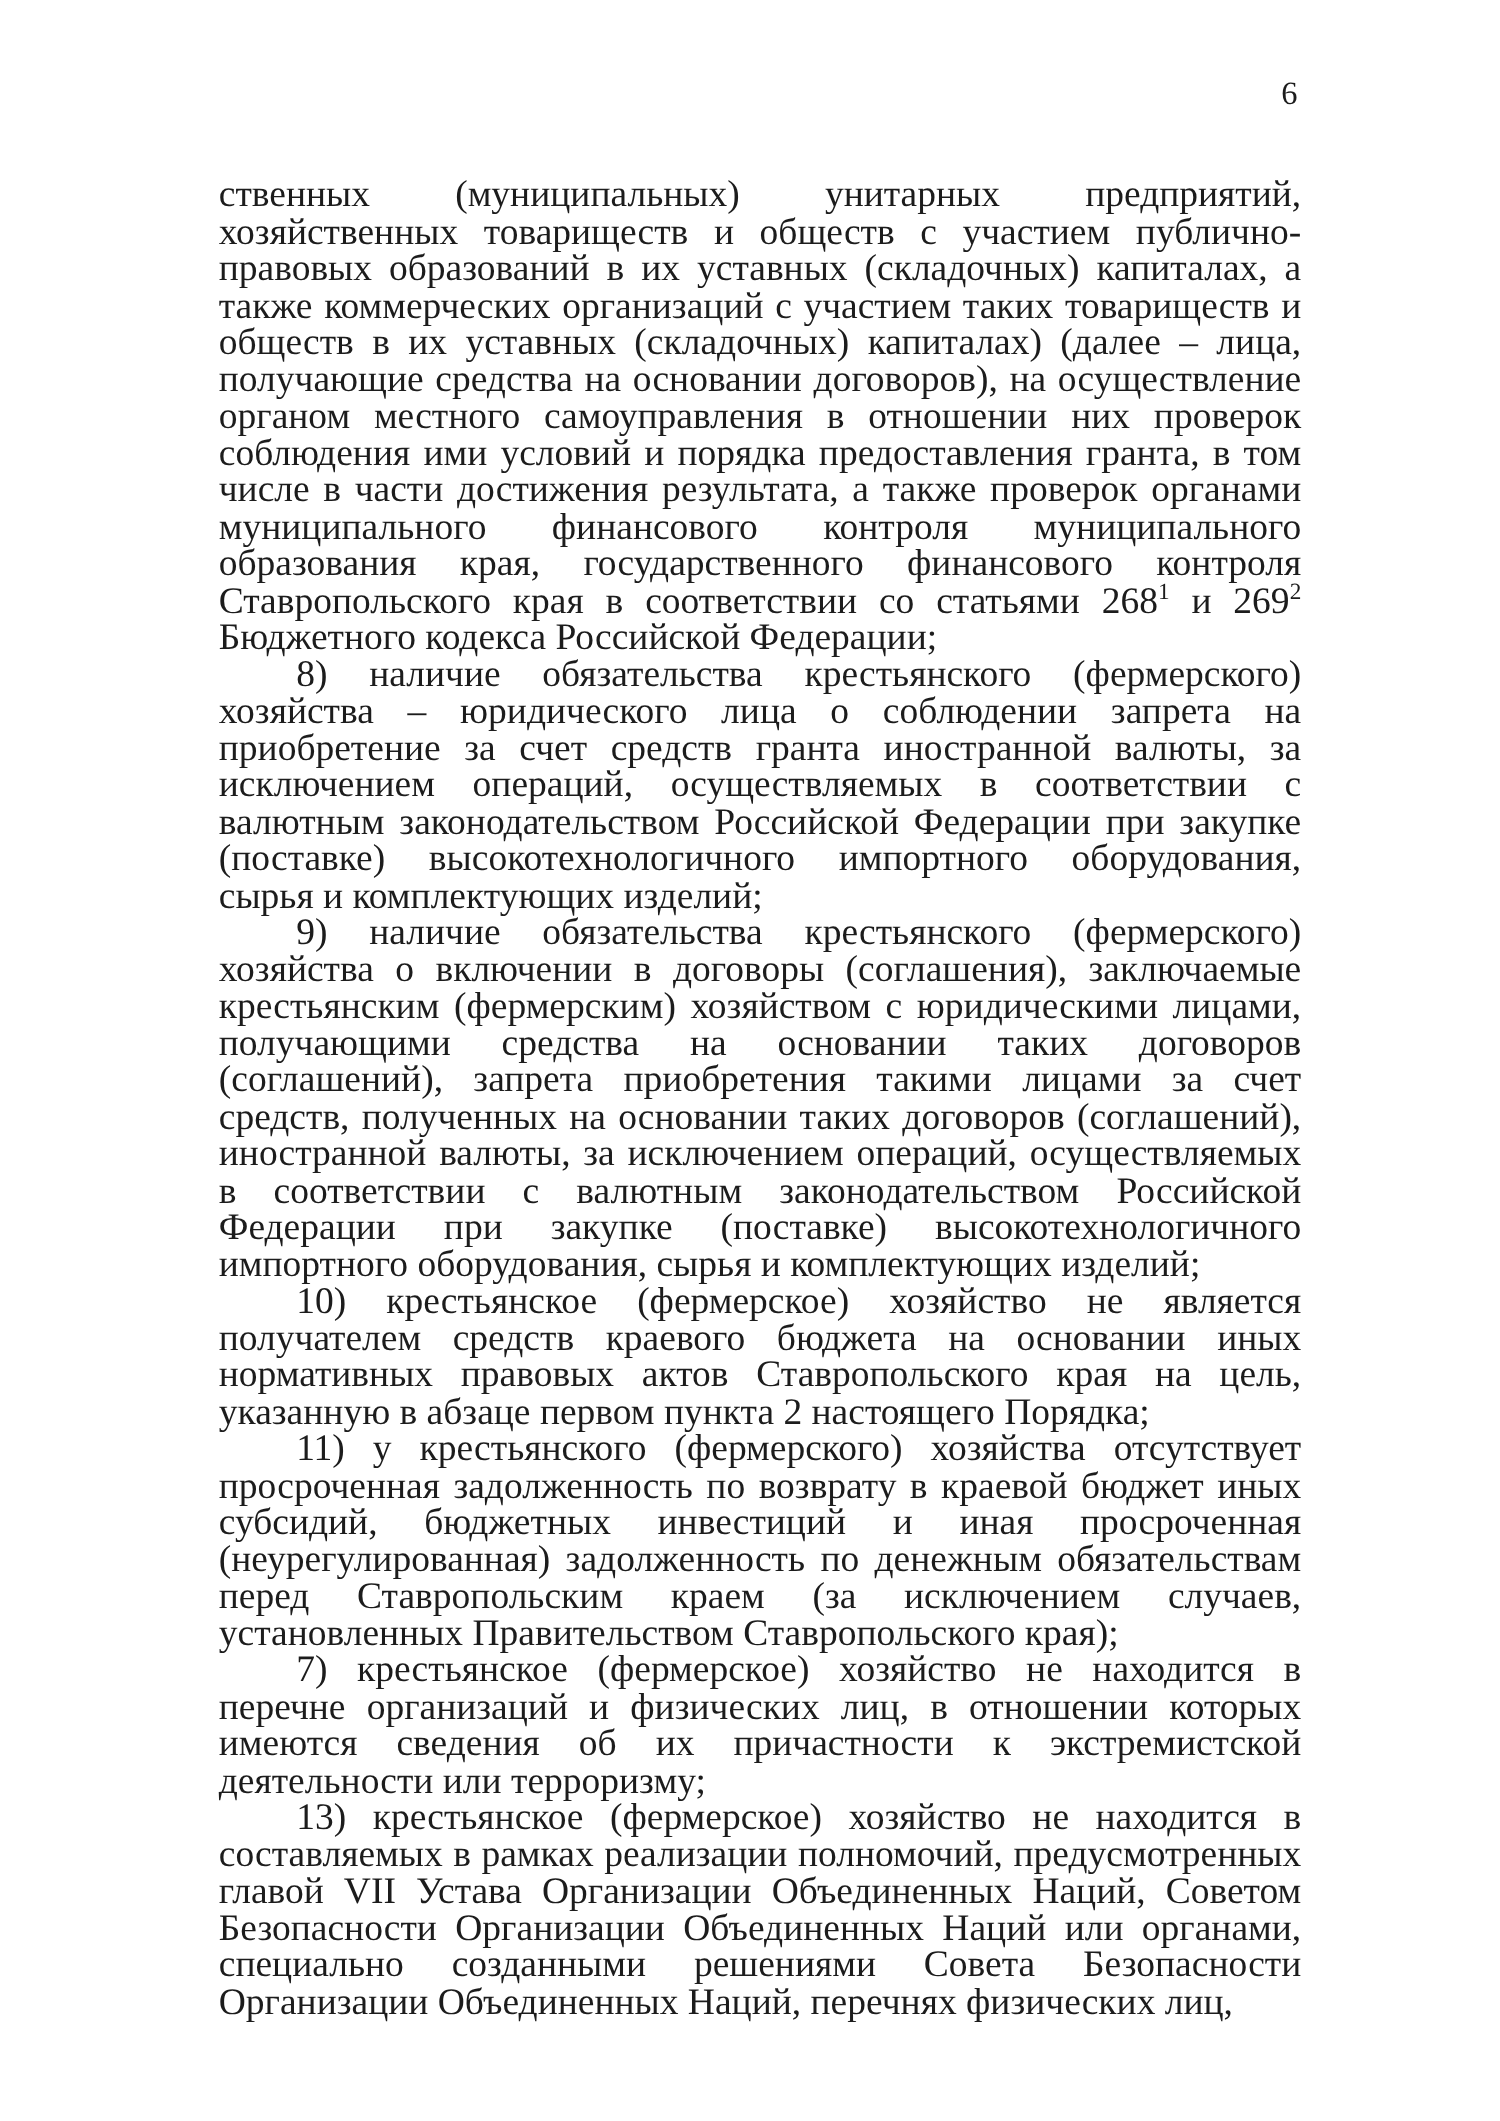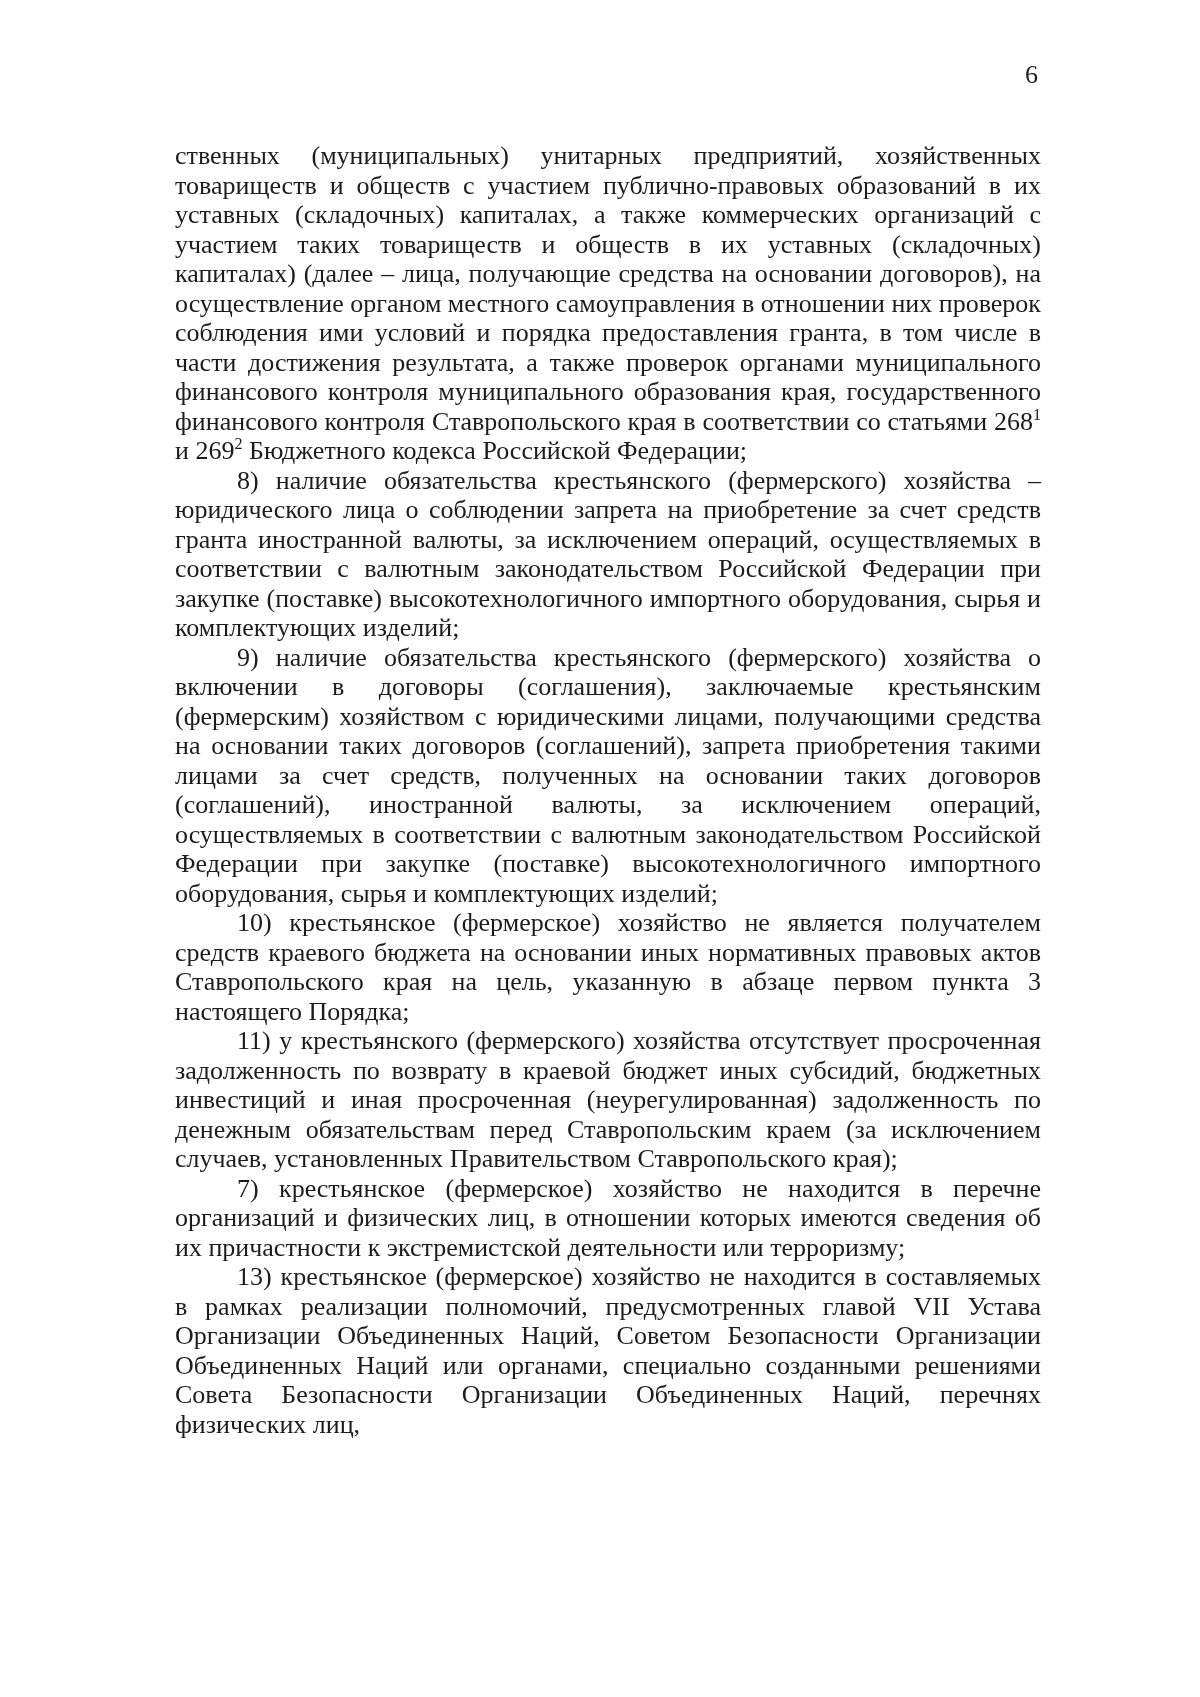--- a/index.html
+++ b/index.html
@@ -21,21 +21,21 @@
     top: 60px;
     right: 162px;
     font-size: 26px;
     line-height: 30px;
   }
   .content {
     position: absolute;
     top: 141px;
     left: 175px;
     width: 866px;
-    font-size: 26px;
+    font-size: 30px;
     line-height: 29.5px;
     text-align: justify;
   }
   .content p {
     margin: 0;
     padding: 0;
     text-indent: 62px;
   }
   .content p.no-indent {
     text-indent: 0;
@@ -52,21 +52,21 @@
 <div class="page">
   <div class="page-number">6</div>
 
   <div class="content">
     <p class="no-indent"><span>ственных (муниципальных) унитарных предприятий, хозяйственных товариществ и обществ с участием публично-правовых образований в их уставных (складочных) капиталах, а также коммерческих организаций с участием таких товариществ и обществ в их уставных (складочных) капиталах) (далее – лица, получающие средства на основании договоров), на осуществление органом местного самоуправления в отношении них проверок соблюдения ими условий и порядка предоставления гранта, в том числе в части достижения результата, а также проверок органами муниципального финансового контроля муниципального образования края, государственного финансового контроля Ставропольского края в соответствии со статьями 268</span><sup>1</sup><span> и 269</span><sup>2</sup><span> Бюджетного кодекса Российской Федерации;</span></p>
 
     <p>8) наличие обязательства крестьянского (фермерского) хозяйства – юридического лица о соблюдении запрета на приобретение за счет средств гранта иностранной валюты, за исключением операций, осуществляемых в соответствии с валютным законодательством Российской Федерации при закупке (поставке) высокотехнологичного импортного оборудования, сырья и комплектующих изделий;</p>
 
     <p>9) наличие обязательства крестьянского (фермерского) хозяйства о включении в договоры (соглашения), заключаемые крестьянским (фермерским) хозяйством с юридическими лицами, получающими средства на основании таких договоров (соглашений), запрета приобретения такими лицами за счет средств, полученных на основании таких договоров (соглашений), иностранной валюты, за исключением операций, осуществляемых в соответствии с валютным законодательством Российской Федерации при закупке (поставке) высокотехнологичного импортного оборудования, сырья и комплектующих изделий;</p>
 
-    <p>10) крестьянское (фермерское) хозяйство не является получателем средств краевого бюджета на основании иных нормативных правовых актов Ставропольского края на цель, указанную в абзаце первом пункта 3 настоящего Порядка;</p>
+    <p>10) крестьянское (фермерское) хозяйство не является получателем средств краевого бюджета на основании иных нормативных правовых актов Ставропольского края на цель, указанную в абзаце первом пункта 2 настоящего Порядка;</p>
 
     <p>11) у крестьянского (фермерского) хозяйства отсутствует просроченная задолженность по возврату в краевой бюджет иных субсидий, бюджетных инвестиций и иная просроченная (неурегулированная) задолженность по денежным обязательствам перед Ставропольским краем (за исключением случаев, установленных Правительством Ставропольского края);</p>
 
     <p>7) крестьянское (фермерское) хозяйство не находится в перечне организаций и физических лиц, в отношении которых имеются сведения об их причастности к экстремистской деятельности или терроризму;</p>
 
     <p>13) крестьянское (фермерское) хозяйство не находится в составляемых в рамках реализации полномочий, предусмотренных главой VII Устава Организации Объединенных Наций, Советом Безопасности Организации Объединенных Наций или органами, специально созданными решениями Совета Безопасности Организации Объединенных Наций, перечнях физических лиц,</p>
   </div>
 </div>
 
 </body></html>

